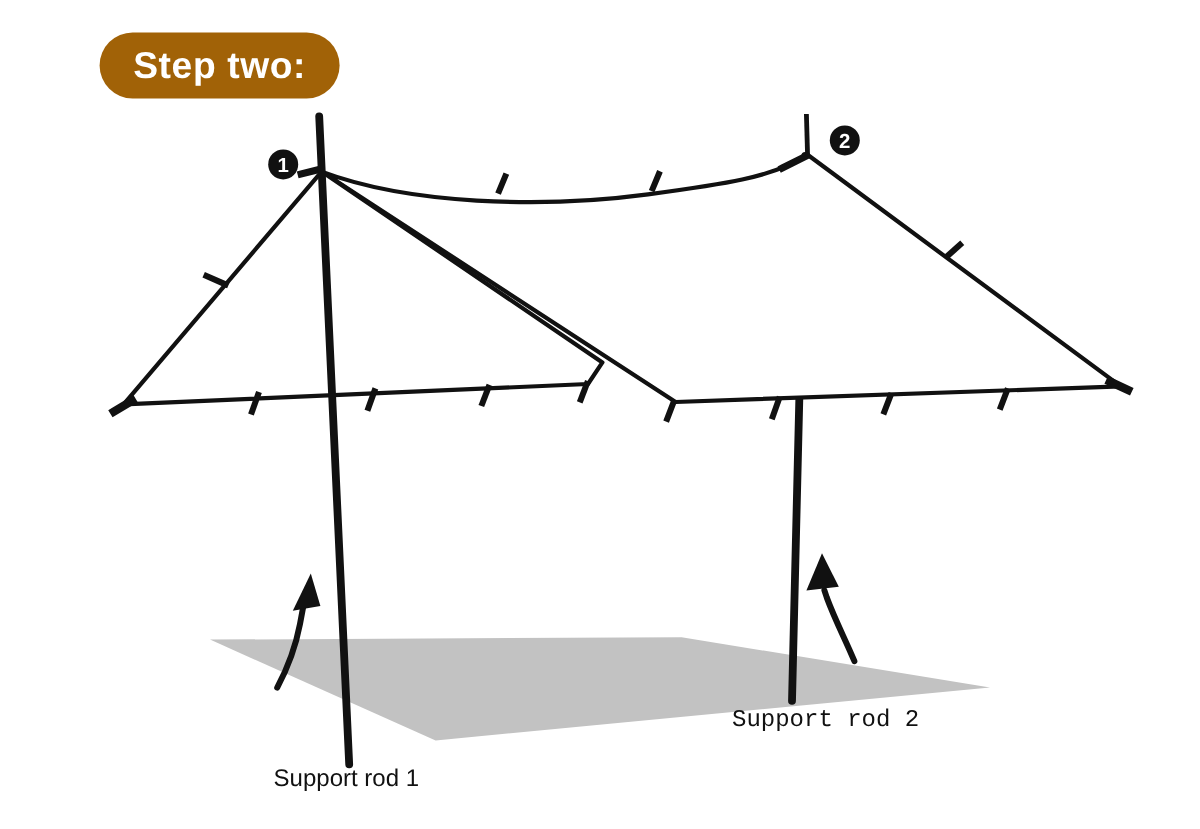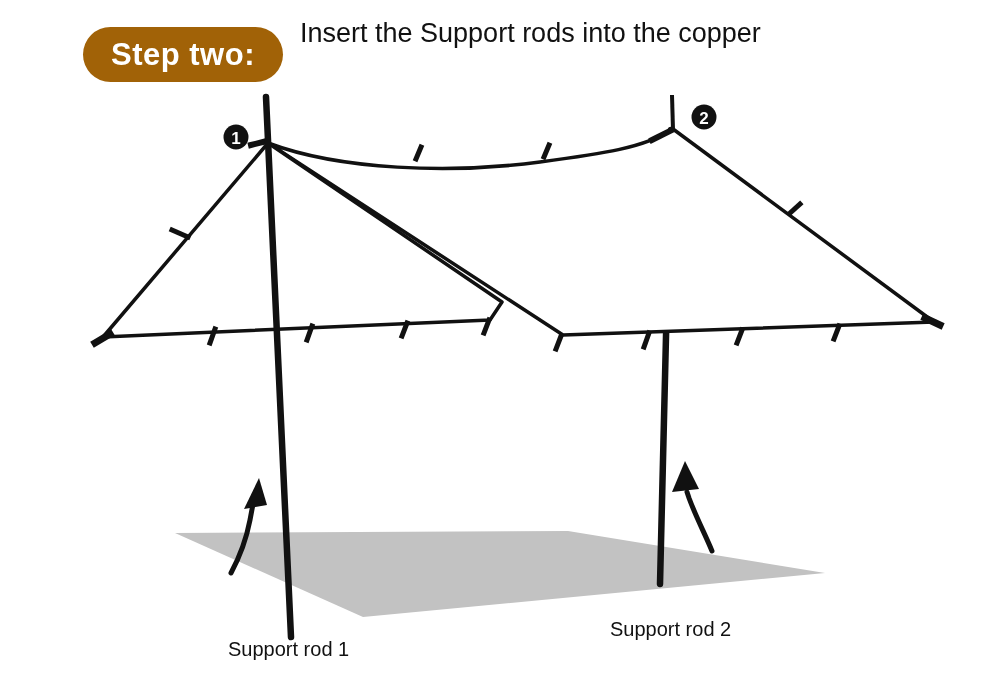--- a/index.html
+++ b/index.html
@@ -14,32 +14,31 @@
   .step-pill span{color:#ffffff;font-size:31px;font-weight:bold;letter-spacing:0.5px;}
   .instruction{
     position:absolute;left:300px;top:16px;width:580px;
     font-size:27px;line-height:34px;color:#111111;
   }
   .diagram-svg{position:absolute;left:0;top:0;}
   .rod-label{
     position:absolute;font-size:20px;color:#111111;white-space:nowrap;
   }
   .rod-label-1{left:228px;top:638px;text-align:right;}
-  .rod-label-2{left:610px;top:618px;}
+  .rod-label-2{left:610px;top:589px;font-family:Liberation Mono, monospace;}
 </style>
 </head>
 <body>
 
 <div class="stage">
 
   <div class="step-pill">
     <span>Step two:</span>
   </div>
   <div class="instruction">
-    <div>Insert the Support rods into the copper</div>
   </div>
 
   <svg class="diagram-svg" width="1000" height="691" viewBox="0 0 1000 691">
 
     <polygon points="175,533 568,531 825,573 363,617" fill="#c2c2c2"></polygon>
 
     <line x1="671" y1="130" x2="660" y2="584" stroke="#111" stroke-width="6.5" stroke-linecap="round"></line>
 
     <g fill="#ffffff" stroke="#111" stroke-width="3.5" stroke-linejoin="round">
       <path d="M268,143 C340,170 450,174 540,162 C600,154 645,148 673,129 L934,322 L563,335 Z"></path>

